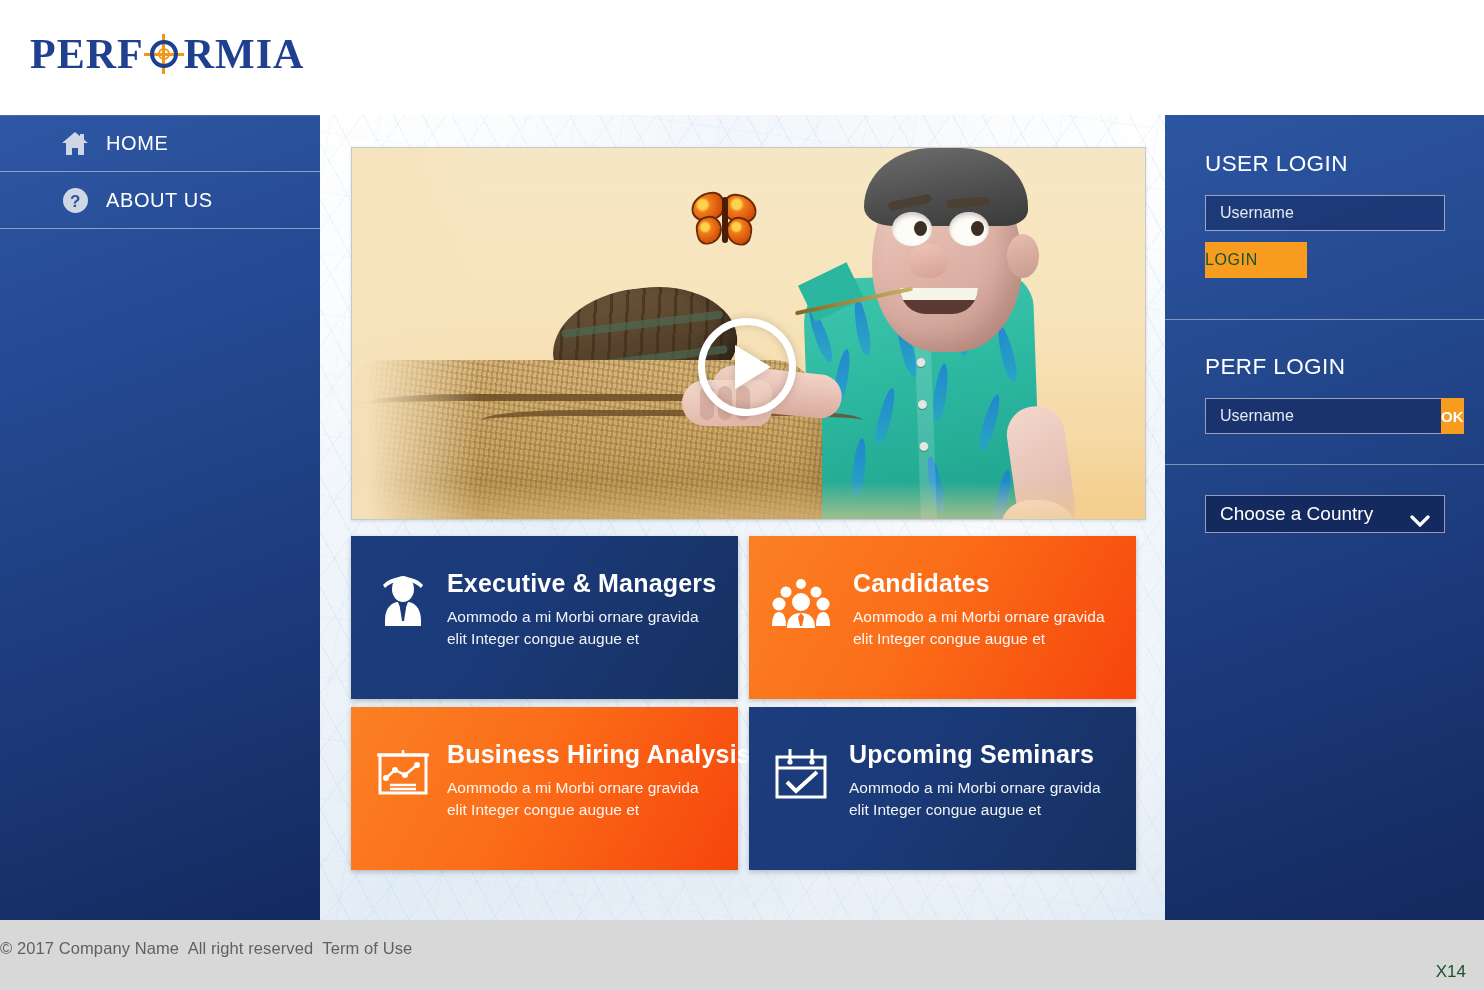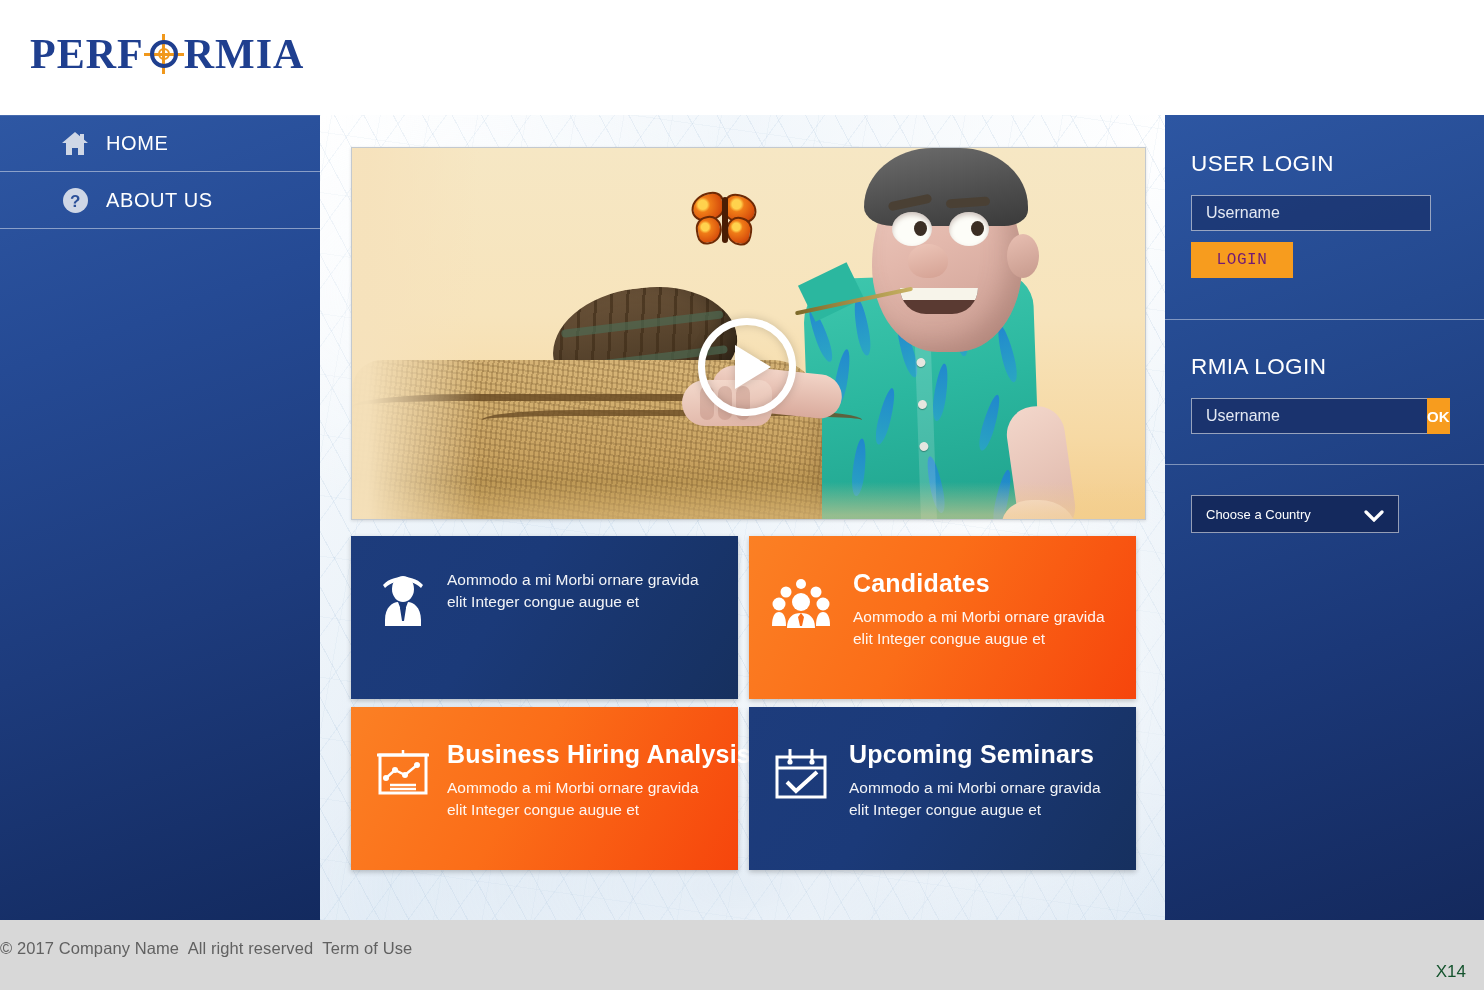--- a/index.html
+++ b/index.html
@@ -405,21 +405,21 @@
   #tile-cand .t-icon { margin-right: 18px; }
   #tile-cand .t-text, #tile-sem .t-text { padding-left: 4px; }
 
   
   #rightpanel {
     position: absolute; left: 1165px; top: 0;
     width: 319px; height: 805px;
     background: linear-gradient(160deg, #2d56a2 0%, #24498f 30%, #1b3878 65%, #14295d 100%);
     color: #ffffff;
   }
-  .panel-sec { position: relative; padding: 0 26px; }
+  .panel-sec { position: relative; padding: 0 40px; }
   #sec-user  { padding-top: 36px; height: 205px; border-bottom: 1px solid rgba(255,255,255,.42); }
   #sec-code  { padding-top: 34px; height: 145px; border-bottom: 1px solid rgba(255,255,255,.42); }
   #sec-country { padding-top: 30px; }
   .sec-title {
     font-size: 22.5px;
     letter-spacing: .4px;
     margin-bottom: 18px;
   }
   .field {
     width: 240px; height: 36px;
@@ -431,26 +431,26 @@
     padding: 0 14px;
     margin-bottom: 11px;
     display: block;
     outline: none;
   }
   .field::placeholder { color: #e4e9f3; opacity: 1; }
   #login-btn {
     width: 102px; height: 36px;
     background: #f79c1e;
     border: none;
-    color: #701a75;
-    font-family: Liberation Mono, monospace;
+    color: #14532d;
+    font-family: Liberation Sans, sans-serif;
     font-size: 16px;
     letter-spacing: .6px;
     cursor: pointer;
-    text-align: center;
+    text-align: left;
   }
   .code-row { display: flex; width: 240px; }
   #code-input {
     flex: 1 1 auto; height: 36px;
     background: #1a336e;
     border: 1px solid rgba(255,255,255,.55);
     border-right: none;
     color: #ffffff;
     font-family: "Liberation Sans", sans-serif;
     font-size: 16px;
@@ -463,26 +463,26 @@
     background: #f79c1e;
     border: none;
     color: #ffffff;
     font-family: "Liberation Sans", sans-serif;
     font-size: 15px;
     font-weight: bold;
     cursor: pointer;
   }
   #country-select {
     position: relative;
-    width: 208px; height: 38px;
+    width: 240px; height: 38px;
     background: #14295d;
     border: 1px solid rgba(255,255,255,.55);
     display: flex; align-items: center;
     padding: 0 14px;
-    font-size: 13px;
+    font-size: 19px;
     cursor: pointer;
     user-select: none;
   }
   #country-select .chev {
     position: absolute; right: 14px; top: 50%;
     margin-top: -4px;
   }
 
   
   #footer {
@@ -633,20 +633,21 @@
         <span class="t-icon">
           <svg width="54" height="54" viewBox="0 0 54 54">
             <ellipse cx="27" cy="13" rx="11" ry="13" fill="#ffffff"></ellipse>
             <path d="M9 44 C9 31 17 26 22 26 L27 39 L32 26 C37 26 45 31 45 44 L45 50 L9 50 Z" fill="#ffffff"></path>
             <path d="M27 27 L30 32 L28 45 L26 45 L24 32 Z" fill="#1b3a79"></path>
             <path d="M7 9 C13 2 22 1 27 1 C32 1 41 2 47 9 L45 12 C39 6 32 5 27 5 C22 5 15 6 9 12 Z" fill="#ffffff"></path>
             <path d="M14 38 C18 45 24 48 27 49 C30 48 36 45 40 38 L40 50 L14 50 Z" fill="#1b3a79" opacity="0"></path>
           </svg>
         </span>
         <span class="t-text">
+          <div class="t-title">Executive &amp; Managers</div>
           <div class="t-desc">
             <span>Aommodo a mi Morbi ornare gravida</span><br>
             <span>elit Integer congue augue et</span>
           </div>
         </span>
       </div>
 
       <div class="tile orange-tile" id="tile-cand">
         <span class="t-icon">
           <svg width="58" height="50" viewBox="0 0 58 50">
@@ -720,21 +721,21 @@
 
     <aside id="rightpanel">
 
       <section class="panel-sec" id="sec-user">
         <div class="sec-title">USER LOGIN</div>
         <input class="field" type="text" placeholder="Username" style="">
         <button id="login-btn">LOGIN</button>
       </section>
 
       <section class="panel-sec" id="sec-code">
-        <div class="sec-title">RMIA LOGIN</div>
+        <div class="sec-title">PERF LOGIN</div>
         <div class="code-row">
           <input id="code-input" type="text" placeholder="Username" style="">
           <button id="ok-btn">OK</button>
         </div>
       </section>
 
       <section class="panel-sec" id="sec-country">
         <div id="country-select">
           <span>Choose a Country</span>
           <span class="chev">

